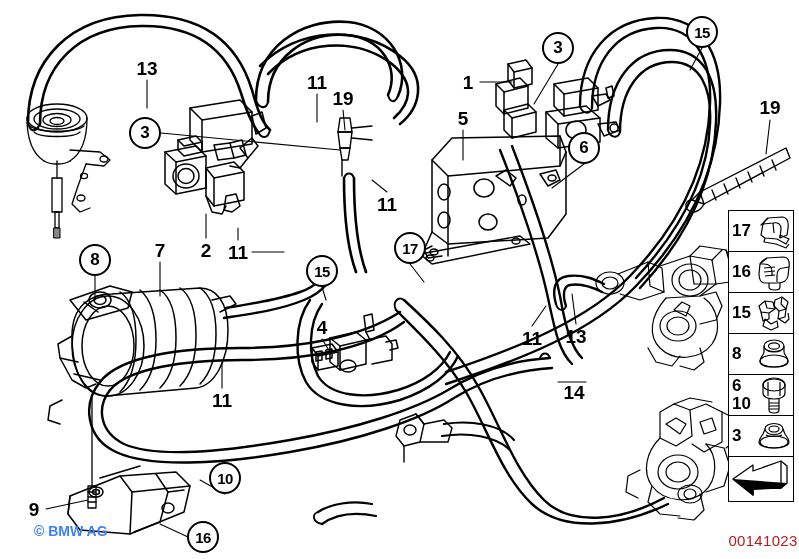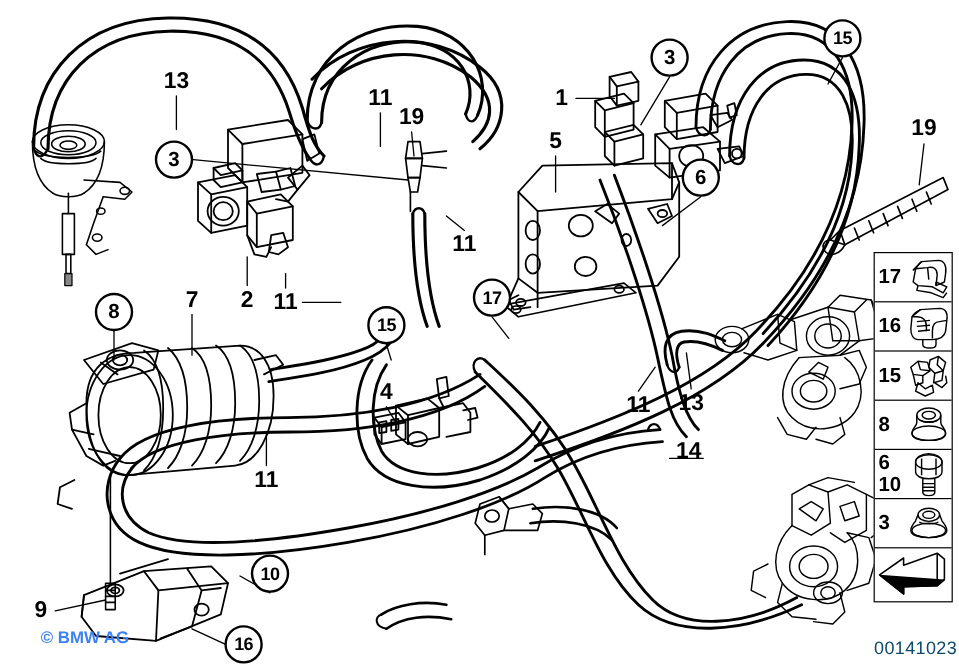--- a/index.html
+++ b/index.html
@@ -83,21 +83,21 @@
   .legend-row.arrow-row { height: 44px; }
   #partnum {
     position: absolute;
     left: 728px;
     top: 532px;
     width: 70px;
     text-align: center;
     font-family: "Liberation Sans", sans-serif;
     font-size: 15px;
     font-weight: normal;
-    color: #0c4a6e;
+    color: #b91c1c;
     letter-spacing: 0.3px;
   }
   #copyright {
     position: absolute;
     left: 34px;
     top: 523px;
     font-family: "Liberation Sans", sans-serif;
     font-size: 14px;
     font-weight: bold;
     color: #3b82f6;
@@ -438,21 +438,21 @@
       <div class="lbl" style="left: 206px; top: 250px;">2</div>
       <div class="lbl" style="left: 160px; top: 250px;">7</div>
       <div class="lbl" style="left: 238px; top: 252px;">11</div>
       <div class="circ" style="left: 95px; top: 260px;">8</div>
       <div class="circ wide" style="left: 410px; top: 248px;">17</div>
       <div class="circ wide" style="left: 322px; top: 271px;">15</div>
       <div class="lbl" style="left: 322px; top: 327px;">4</div>
       <div class="lbl" style="left: 532px; top: 338px;">11</div>
       <div class="lbl" style="left: 576px; top: 336px;">13</div>
       <div class="lbl" style="left: 222px; top: 400px;">11</div>
-      <div class="lbl" style="left: 574px; top: 376px;">14</div>
+      <div class="lbl" style="left: 574px; top: 392px;">14</div>
       <div class="circ wide" style="left: 225px; top: 478px;">10</div>
       <div class="lbl" style="left: 34px; top: 509px;">9</div>
       <div class="circ wide" style="left: 203px; top: 537px;">16</div>
     </div>
 
   <div id="legend">
 
     <div class="legend-row">
       <div class="legend-num">17</div>
       <div class="legend-art">

